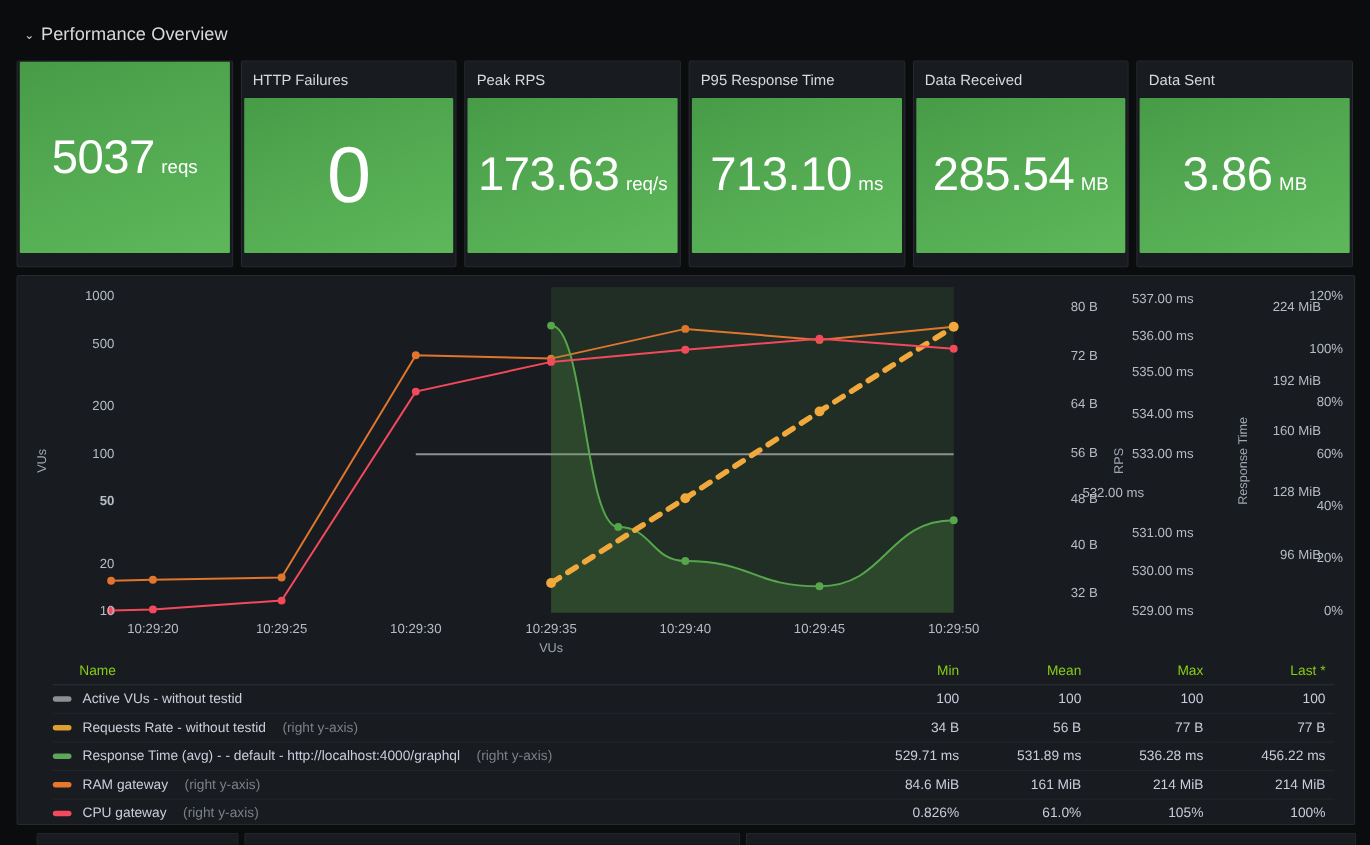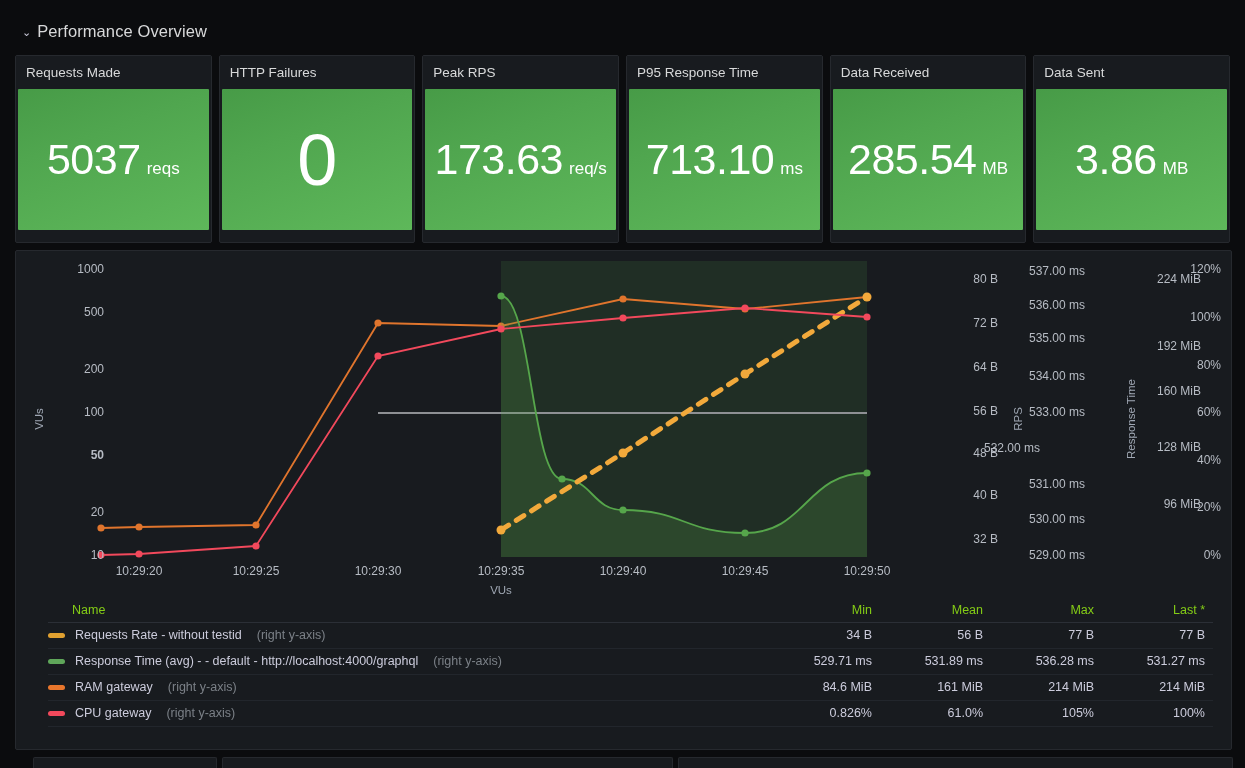--- a/index.html
+++ b/index.html
@@ -226,21 +226,20 @@
 
 <div id="root">
 
   <div class="row-header">
     <span class="row-chevron">⌄</span>
     <span class="row-title">Performance Overview</span>
   </div>
 
   <div class="stat-row" id="stat-row">
       <div class="stat-panel">
-        <div class="stat-title">Requests Made</div>
         <div class="stat-body">
           <div class="stat-value-wrap">
             <span class="stat-value">5037</span>
             <span class="stat-unit">reqs</span>
           </div>
         </div>
       </div>
       <div class="stat-panel">
         <div class="stat-title">HTTP Failures</div>
         <div class="stat-body">
@@ -390,20 +389,32 @@
             <th class="num-col">Min</th>
             <th class="num-col">Mean</th>
             <th class="num-col">Max</th>
             <th class="num-col">Last *</th>
           </tr>
         </thead>
         <tbody id="legend-body">
             <tr>
               <td class="name-cell">
                 <div class="legend-name-inner">
+                  <span class="swatch" style="background: rgb(142, 144, 148);"></span>
+                  <span class="series-label">Active VUs - without testid</span>
+                </div>
+              </td>
+              <td class="num-col">100</td>
+              <td class="num-col">100</td>
+              <td class="num-col">100</td>
+              <td class="num-col">100</td>
+            </tr>
+            <tr>
+              <td class="name-cell">
+                <div class="legend-name-inner">
                   <span class="swatch" style="background: rgb(224, 160, 48);"></span>
                   <span class="series-label">Requests Rate - without testid</span>
                   <span class="axis-note">(right y-axis)</span>
                 </div>
               </td>
               <td class="num-col">34 B</td>
               <td class="num-col">56 B</td>
               <td class="num-col">77 B</td>
               <td class="num-col">77 B</td>
             </tr>
@@ -411,21 +422,21 @@
               <td class="name-cell">
                 <div class="legend-name-inner">
                   <span class="swatch" style="background: rgb(95, 166, 90);"></span>
                   <span class="series-label">Response Time (avg) - - default - http://localhost:4000/graphql</span>
                   <span class="axis-note">(right y-axis)</span>
                 </div>
               </td>
               <td class="num-col">529.71 ms</td>
               <td class="num-col">531.89 ms</td>
               <td class="num-col">536.28 ms</td>
-              <td class="num-col">531.27 ms</td>
+              <td class="num-col">456.22 ms</td>
             </tr>
             <tr>
               <td class="name-cell">
                 <div class="legend-name-inner">
                   <span class="swatch" style="background: rgb(232, 118, 44);"></span>
                   <span class="series-label">RAM gateway</span>
                   <span class="axis-note">(right y-axis)</span>
                 </div>
               </td>
               <td class="num-col">84.6 MiB</td>

